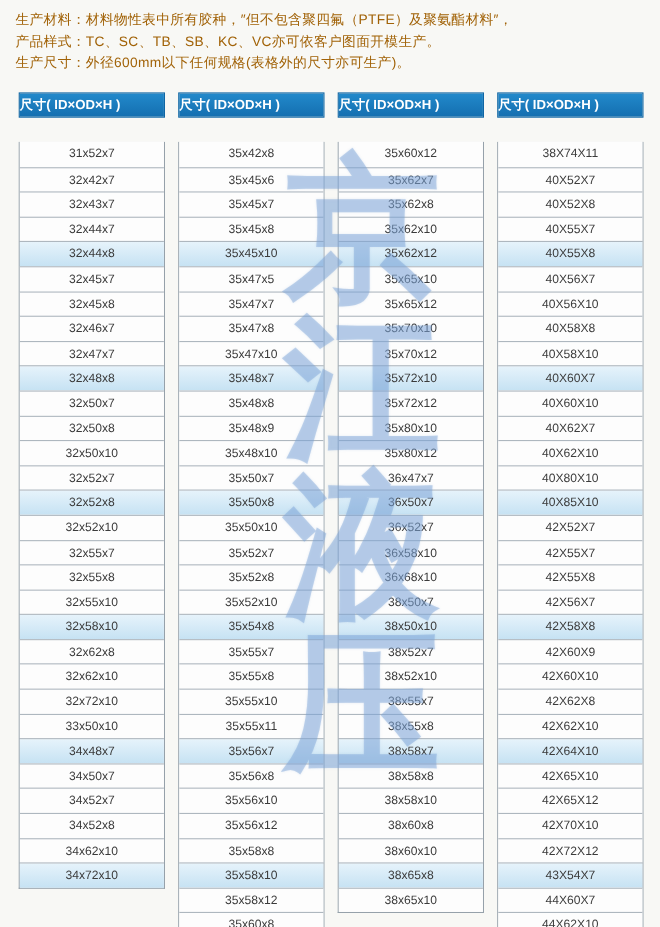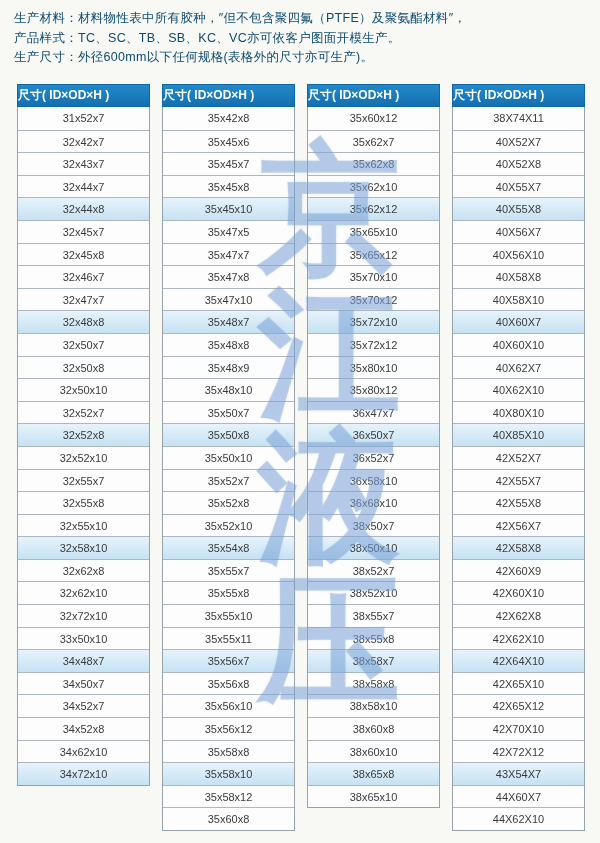--- a/index.html
+++ b/index.html
@@ -4,21 +4,21 @@
 <style>
   html,body{margin:0;padding:0;}
   body{
     width:600px;height:843px;
     background:#f8f8f5;
     font-family:"Liberation Sans", sans-serif;
     position:relative;overflow:hidden;
   }
   .notes{
     position:absolute;left:14px;top:9px;
-    font-size:12.5px;line-height:19.5px;color:#0c4a6e;
+    font-size:12.5px;line-height:19.5px;color:#a16207;
     letter-spacing:0.3px;white-space:nowrap;
   }
   .tables{
     position:absolute;left:17px;top:84px;width:568px;
     display:flex;justify-content:space-between;
   }
   .size-table{width:133px;}
   .thead{
     height:23px;box-sizing:border-box;
     background:linear-gradient(#2289cb,#146fb0);
@@ -29,21 +29,21 @@
   .tbody{
     border:1px solid #96a1aa;border-top:none;
     background:#ffffff;
   }
   .row{
     height:22.6px;line-height:22.6px;box-sizing:border-box;
     text-align:center;font-size:11px;color:#3b3b3b;
     border-top:1px solid #aeb7bf;
     background:#fdfdfd;
   }
-  .row:first-child{border-top:none;}
+  .row:first-child{border-top:none;margin-top:22px;}
   .row:nth-child(5n){
     background:linear-gradient(#e6f3fb,#c6e2f3);
   }
   .watermark{
     position:absolute;left:234px;top:138px;width:190px;
     display:flex;flex-direction:column;align-items:center;
     pointer-events:none;z-index:5;
     font-weight:bold;font-size:143px;line-height:144px;
     color:rgba(122,163,214,0.42);
     text-shadow:0 0 2px rgba(122,163,214,0.25);

